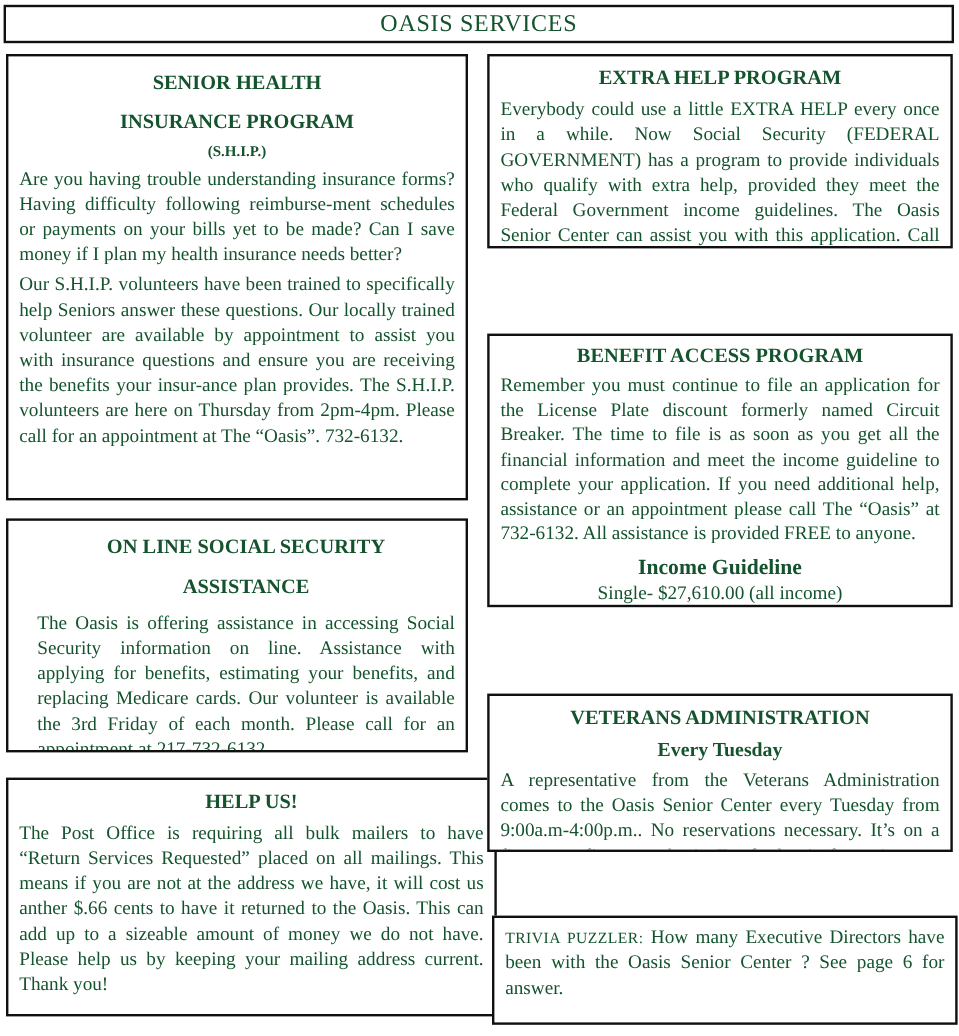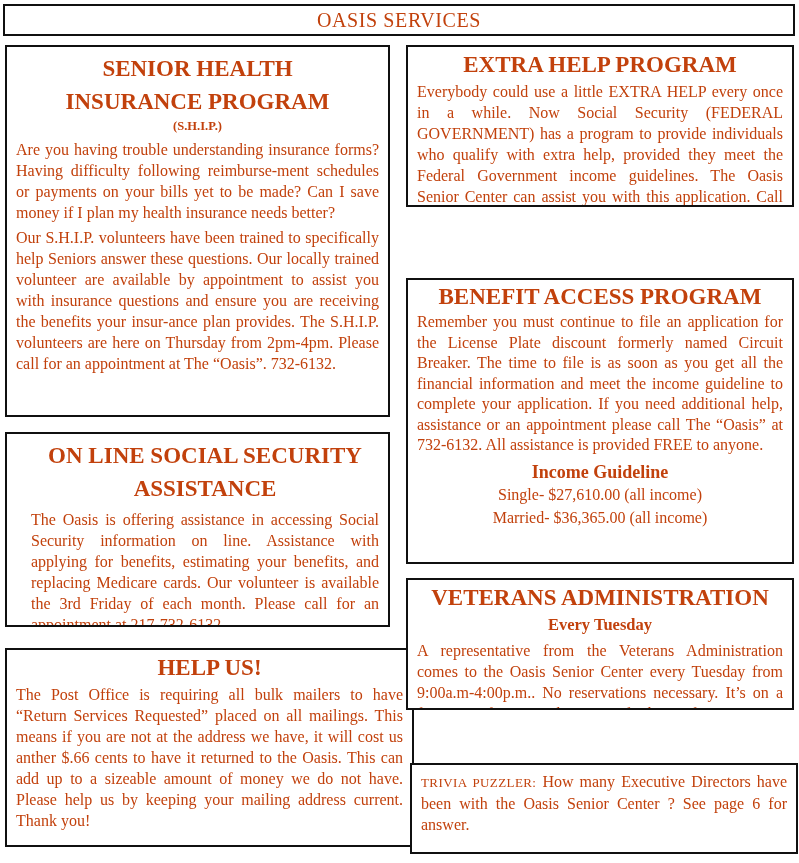--- a/index.html
+++ b/index.html
@@ -2,21 +2,21 @@
 <html><head>
 <meta charset="utf-8">
 <style>
   html, body { margin: 0; padding: 0; background: #ffffff; }
   .page {
     position: relative;
     width: 799px;
     height: 863px;
     background: #ffffff;
     font-family: "Liberation Serif", "DejaVu Serif", serif;
-    color: #c2410c;
+    color: #14532d;
     overflow: hidden;
   }
   .banner {
     position: absolute;
     left: 3px; top: 4px;
     width: 788px; height: 28px;
     border: 2px solid #101010;
     display: flex; align-items: center; justify-content: center;
     font-size: 20px;
     letter-spacing: 0.6px;
@@ -27,28 +27,28 @@
     box-sizing: border-box;
     border: 2px solid #101010;
     background: #fff;
     padding: 3px 9px 0 9px;
     overflow: hidden;
   }
   .box-ship      { left: 5px;   top: 45px;  width: 385px; height: 372px; }
   .box-ss        { left: 5px;   top: 432px; width: 385px; height: 195px; padding-left: 24px; }
   .box-helpus    { left: 5px;   top: 648px; width: 409px; height: 199px; }
   .box-extra     { left: 406px; top: 45px;  width: 388px; height: 162px; }
-  .box-benefit   { left: 406px; top: 278px; width: 388px; height: 286px; padding-top: 2px; }
+  .box-benefit   { left: 406px; top: 278px; width: 388px; height: 228px; padding-top: 2px; }
   .box-veterans  { left: 406px; top: 578px; width: 388px; height: 132px; }
   .box-trivia    { left: 410px; top: 763px; width: 388px; height: 91px;  padding-top: 6px; }
 
   .box-title {
     font-weight: bold;
     text-align: center;
-    font-size: 23px;
+    font-size: 17px;
     line-height: 25px;
     margin: 2px 0 3px 0;
   }
   .box-title.tall { line-height: 33px; margin: 2px 0 0 0; }
   .sub-small {
     text-align: center;
     font-weight: bold;
     font-size: 12.5px;
     margin: 1px 0 5px 0;
   }

